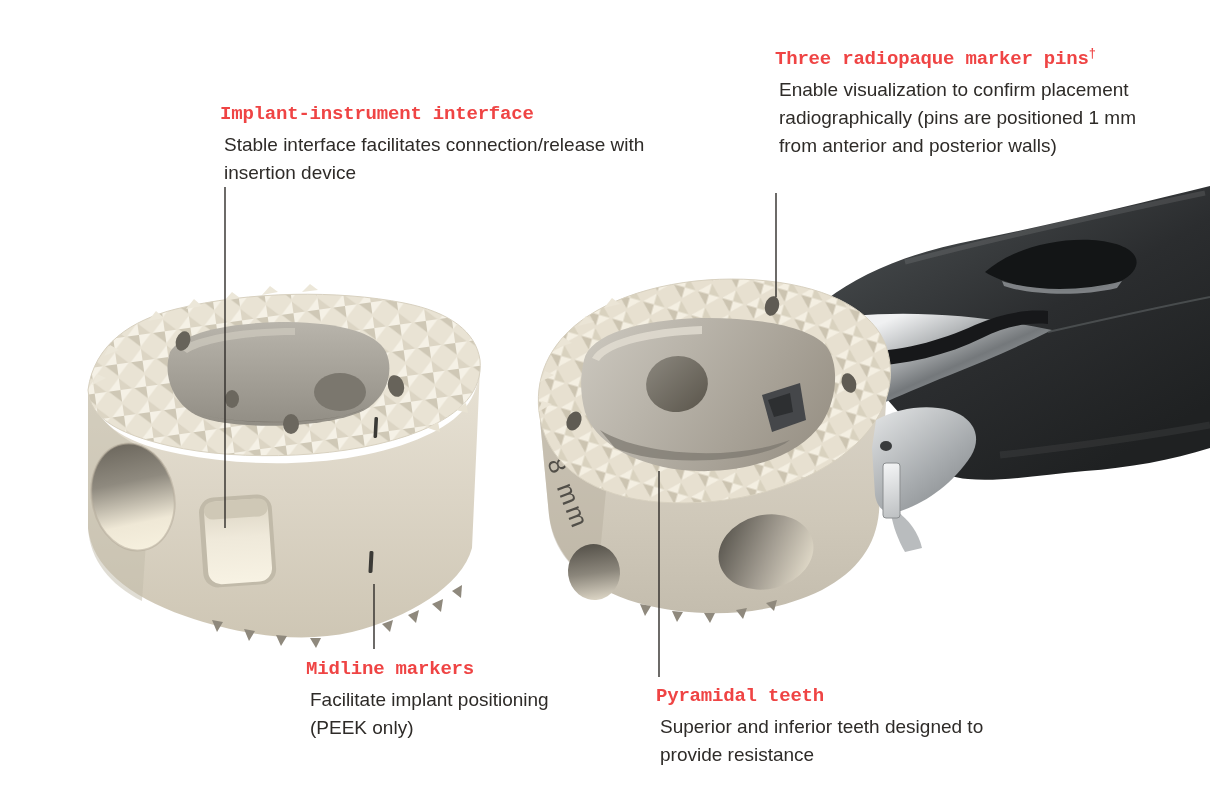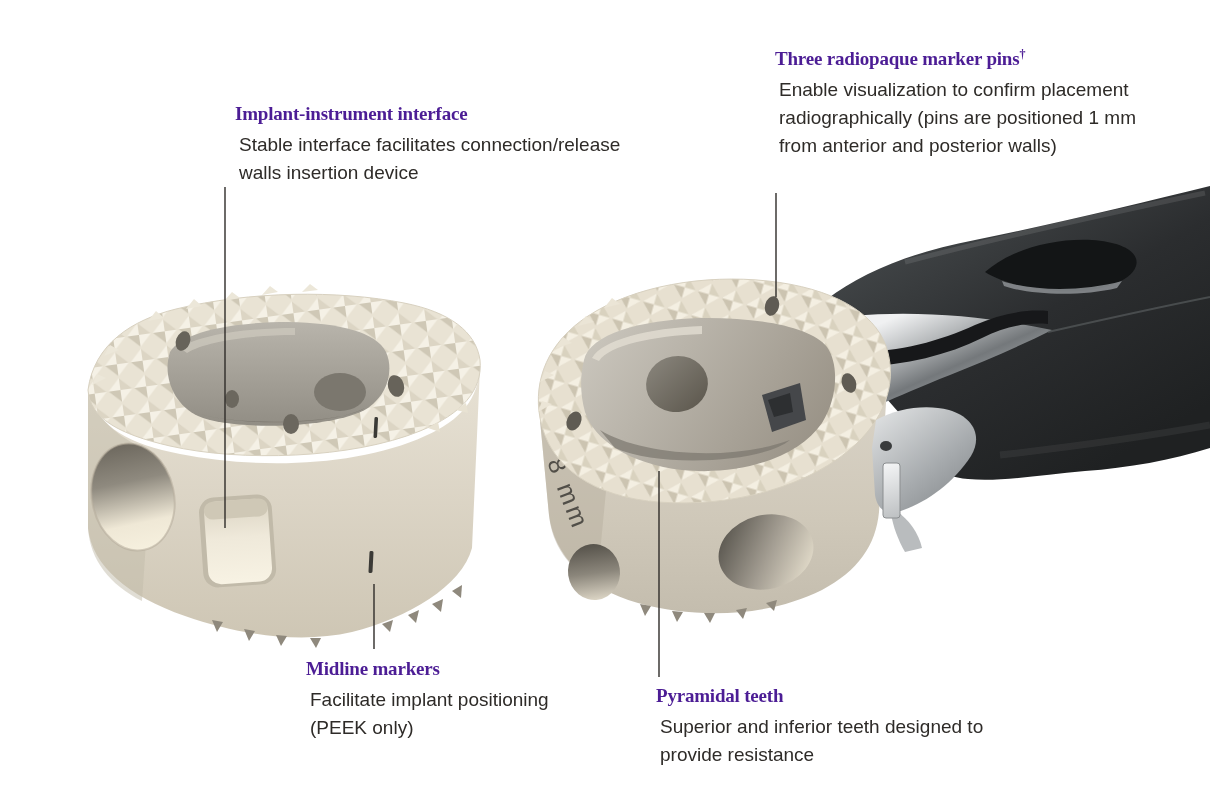--- a/index.html
+++ b/index.html
@@ -8,35 +8,35 @@
     width:1210px;height:790px;
     background:#ffffff;
     overflow:hidden;
     font-family:"Liberation Sans",sans-serif;
     color:#2e2b28;
   }
   .artwork{position:absolute;left:0;top:0;}
   .callout{position:absolute;}
   .callout h3{
     margin:0 0 5px 0;
-    font-family:Liberation Serif, serif;
+    font-family:Liberation Mono, monospace;
     font-weight:700;
     font-size:19px;
     line-height:24px;
     letter-spacing:-0.2px;
-    color:#4c1d95;
+    color:#ef4444;
   }
   .callout h3 sup{font-size:12px;line-height:0;}
   .callout p{
     margin:4px;
     font-size:19px;
     line-height:28px;
     color:#2e2b28;
   }
-  #callout-interface{left:235px;top:102px;width:432px;}
+  #callout-interface{left:220px;top:102px;width:432px;}
   #callout-pins{left:775px;top:47px;width:402px;}
   #callout-midline{left:306px;top:657px;width:292px;}
   #callout-teeth{left:656px;top:684px;width:378px;}
 </style>
 </head>
 <body>
 
 <div class="stage">
 
   <svg class="artwork" width="1210" height="790" viewBox="0 0 1210 790" xmlns="http://www.w3.org/2000/svg">
@@ -321,21 +321,21 @@
     <g stroke="#2e2c29" stroke-width="1.4" fill="none">
       <path d="M 225,187 L 225,528"></path>
       <path d="M 776,193 L 776,297"></path>
       <path d="M 374,584 L 374,649"></path>
       <path d="M 659,471 L 659,677"></path>
     </g>
   </svg>
 
   <div class="callout" id="callout-interface">
     <h3>Implant-instrument interface</h3>
-    <p>Stable interface facilitates connection/release walls insertion device</p>
+    <p>Stable interface facilitates connection/release with insertion device</p>
   </div>
 
   <div class="callout" id="callout-pins">
     <h3><span>Three radiopaque marker pins</span><sup>†</sup></h3>
     <p>Enable visualization to confirm placement radiographically (pins are positioned 1 mm from anterior and posterior walls)</p>
   </div>
 
   <div class="callout" id="callout-teeth">
     <h3>Pyramidal teeth</h3>
     <p>Superior and inferior teeth designed to provide resistance</p>

